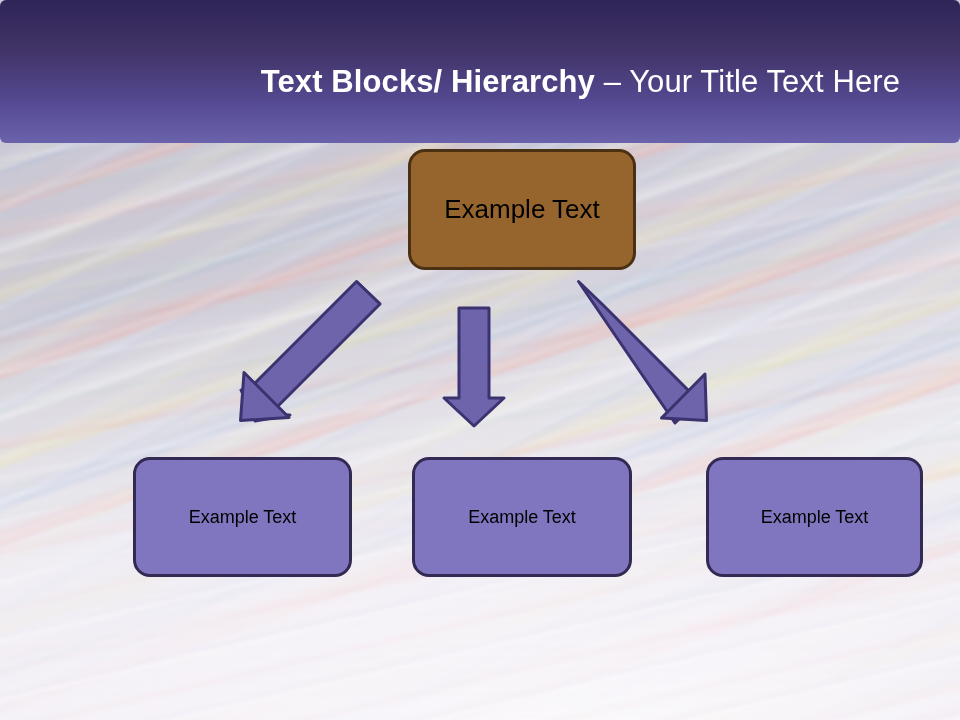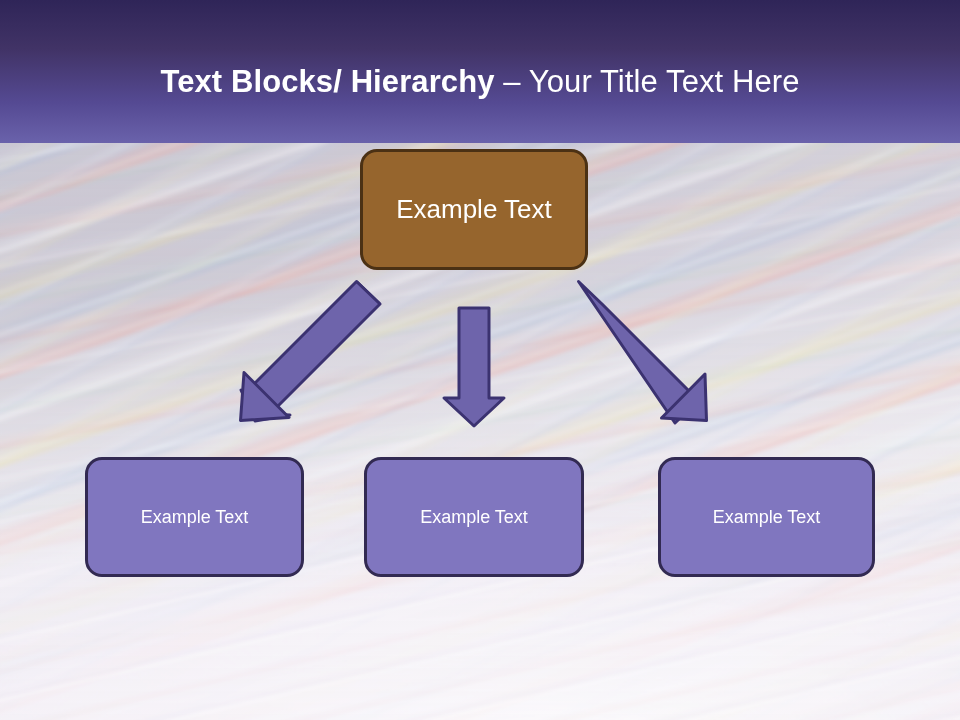--- a/index.html
+++ b/index.html
@@ -127,41 +127,42 @@
     background:linear-gradient(180deg,
       rgba(226,224,234,0.30) 0%,
       rgba(226,224,234,0.16) 42%,
       rgba(246,243,249,0.30) 100%);
   }
 
   
   .title-bar{
     position:absolute;left:0;top:0;width:960px;height:143px;
     background:linear-gradient(180deg,#2f2558 0%,#413366 34%,#554a93 72%,#6a62ab 100%);
-    display:flex;align-items:center;justify-content:center;
-    box-sizing:border-box;padding:0 60px;
+    display:flex;align-items:center;justify-content:flex-end;
+    box-sizing:border-box;padding:0 60px;border-radius:6px;
   }
   .title-text{
     color:#ffffff;
     font-size:31px;
     line-height:1.15;
     letter-spacing:.1px;
     white-space:nowrap;
     margin-top:20px;
   }
   .title-text .strong{font-weight:bold;}
   .title-text .light{font-weight:normal;}
 
   
   .node{
     position:absolute;
     box-sizing:border-box;
     display:flex;align-items:center;justify-content:center;
-    color:#ffffff;
+    color:#000000;
     text-align:center;
+    margin-left:48px;
   }
   .node-root{
     left:360px;top:149px;width:228px;height:121px;
     background:#96652d;
     border:3px solid #4b3114;
     border-radius:17px;
     font-size:26px;
   }
   .node-child{
     background:#8076bf;

